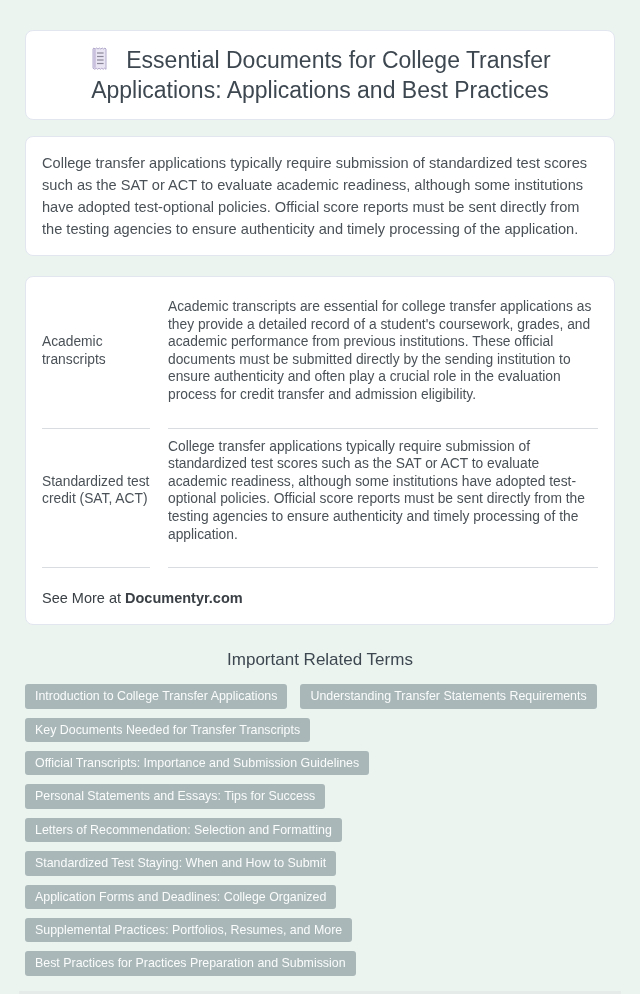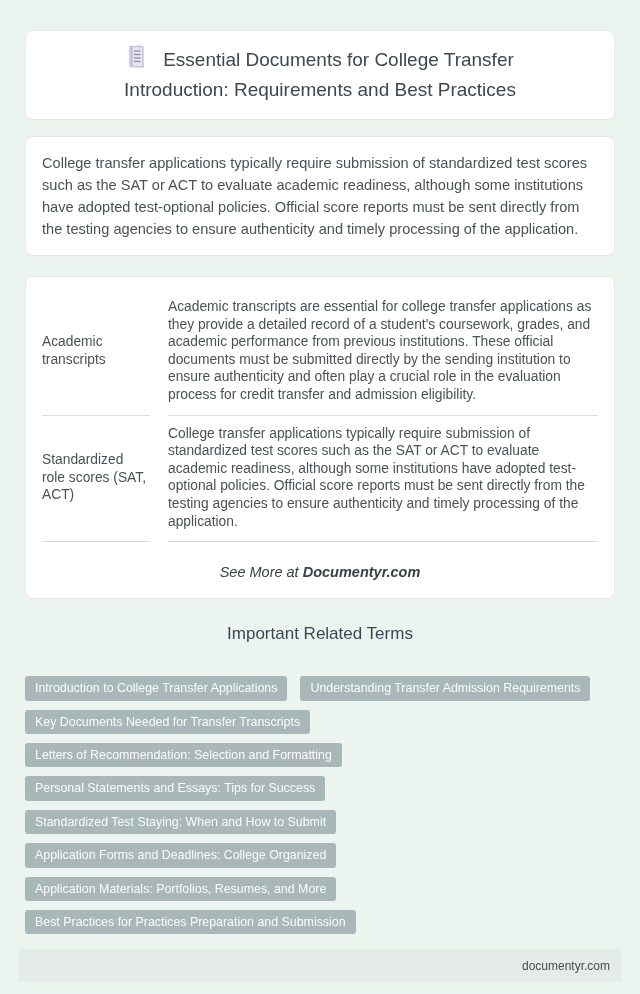--- a/index.html
+++ b/index.html
@@ -25,21 +25,21 @@
     border: 1px solid #e2e6ef;
     border-radius: 8px;
     box-sizing: border-box;
   }
   
   .header-card {
     padding: 14px 28px;
     text-align: center;
   }
   .title {
-    font-size: 19px;
+    font-size: 23px;
     line-height: 30px;
     color: #3d4750;
     font-weight: 400;
     margin: 0;
   }
   .receipt-icon {
     display: inline-block;
     width: 21px;
     height: 25px;
     vertical-align: -4px;
@@ -62,44 +62,42 @@
     padding: 12px 16px 18px 16px;
   }
   .doc-row {
     display: grid;
     grid-template-columns: 108px 1fr;
     column-gap: 18px;
     align-items: center;
   }
   .doc-cell {
     border-bottom: 1px solid #d9dde2;
-    padding: 9px 0 11px 0;
+    padding: 9px 0 24px 0;
     font-size: 13.8px;
     line-height: 17.6px;
     color: #4a5157;
     align-self: stretch;
     display: flex;
     align-items: center;
   }
   .doc-cell > div { width: 100%; }
   .see-more {
-    text-align: center;
-    font-style: italic;
     font-size: 14.5px;
     color: #3a4045;
     margin-top: 22px;
   }
   .see-more b { font-weight: 700; }
   
   .related-heading {
     text-align: center;
     font-size: 17px;
     color: #3d4750;
     font-weight: 400;
-    margin: 25px 0 32px 0;
+    margin: 25px 0 14px 0;
   }
   .tags {
     display: flex;
     flex-wrap: wrap;
     gap: 9px 13px;
     align-content: flex-start;
   }
   .tag {
     background: #a9b7b8;
     color: #fbfcfc;
@@ -136,59 +134,60 @@
 
     <div class="card header-card">
       <h1 class="title"><span class="receipt-icon"><svg width="21" height="25" viewBox="0 0 21 25" xmlns="http://www.w3.org/2000/svg">
             <path d="M4 2 L4.8 1 L6.2 2 L7.6 1 L9 2 L10.4 1 L11.8 2 L13.2 1 L14.6 2 L16 1 L17 2 L17 22.3 L15.6 21.2 L14.2 22.3 L12.8 21.2 L11.4 22.3 L10 21.2 L8.6 22.3 L7.2 21.2 L5.8 22.3 L4 21.2 Z" fill="#e9e5f3" stroke="#b3a9cc" stroke-width="1"></path>
             <rect x="4.6" y="2.2" width="2.2" height="18.6" fill="#c9c0dd"></rect>
             <line x1="8" y1="6" x2="14.6" y2="6" stroke="#8b8798" stroke-width="1.2"></line>
             <line x1="8" y1="9.5" x2="14.6" y2="9.5" stroke="#8b8798" stroke-width="1.2"></line>
             <line x1="8" y1="13" x2="14.6" y2="13" stroke="#8b8798" stroke-width="1.2"></line>
             <line x1="8" y1="16.5" x2="14.6" y2="16.5" stroke="#8b8798" stroke-width="1.2"></line>
           </svg></span><span>Essential Documents for College Transfer</span><br>
-        <span>Introduction: Requirements and Best Practices</span>
+        <span>Applications: Applications and Best Practices</span>
       </h1>
     </div>
 
     <div class="card intro-card">
       <p class="intro-text">College transfer applications typically require submission of standardized test scores such as the SAT or ACT to evaluate academic readiness, although some institutions have adopted test-optional policies. Official score reports must be sent directly from the testing agencies to ensure authenticity and timely processing of the application.</p>
     </div>
 
     <div class="card table-card">
       <div class="doc-row">
         <div class="doc-cell">
           <div>Academic transcripts</div>
         </div>
         <div class="doc-cell">
           <div>Academic transcripts are essential for college transfer applications as they provide a detailed record of a student's coursework, grades, and academic performance from previous institutions. These official documents must be submitted directly by the sending institution to ensure authenticity and often play a crucial role in the evaluation process for credit transfer and admission eligibility.</div>
         </div>
       </div>
       <div class="doc-row">
         <div class="doc-cell">
-          <div>Standardized role scores (SAT, ACT)</div>
+          <div>Standardized test credit (SAT, ACT)</div>
         </div>
         <div class="doc-cell">
           <div>College transfer applications typically require submission of standardized test scores such as the SAT or ACT to evaluate academic readiness, although some institutions have adopted test-optional policies. Official score reports must be sent directly from the testing agencies to ensure authenticity and timely processing of the application.</div>
         </div>
       </div>
       <div class="see-more"><span>See More at </span><b>Documentyr.com</b>
       </div>
     </div>
 
     <h2 class="related-heading">Important Related Terms</h2>
     <div class="tags">
         <button class="tag">Introduction to College Transfer Applications</button>
-        <button class="tag">Understanding Transfer Admission Requirements</button>
+        <button class="tag">Understanding Transfer Statements Requirements</button>
         <button class="tag">Key Documents Needed for Transfer Transcripts</button>
+        <button class="tag">Official Transcripts: Importance and Submission Guidelines</button>
+        <button class="tag">Personal Statements and Essays: Tips for Success</button>
         <button class="tag">Letters of Recommendation: Selection and Formatting</button>
-        <button class="tag">Personal Statements and Essays: Tips for Success</button>
         <button class="tag">Standardized Test Staying: When and How to Submit</button>
         <button class="tag">Application Forms and Deadlines: College Organized</button>
-        <button class="tag">Application Materials: Portfolios, Resumes, and More</button>
+        <button class="tag">Supplemental Practices: Portfolios, Resumes, and More</button>
         <button class="tag">Best Practices for Practices Preparation and Submission</button>
       </div>
 
   </div>
 
   <div class="footer-bar">
     <span class="footer-site">documentyr.com</span>
   </div>
 </div>
 

